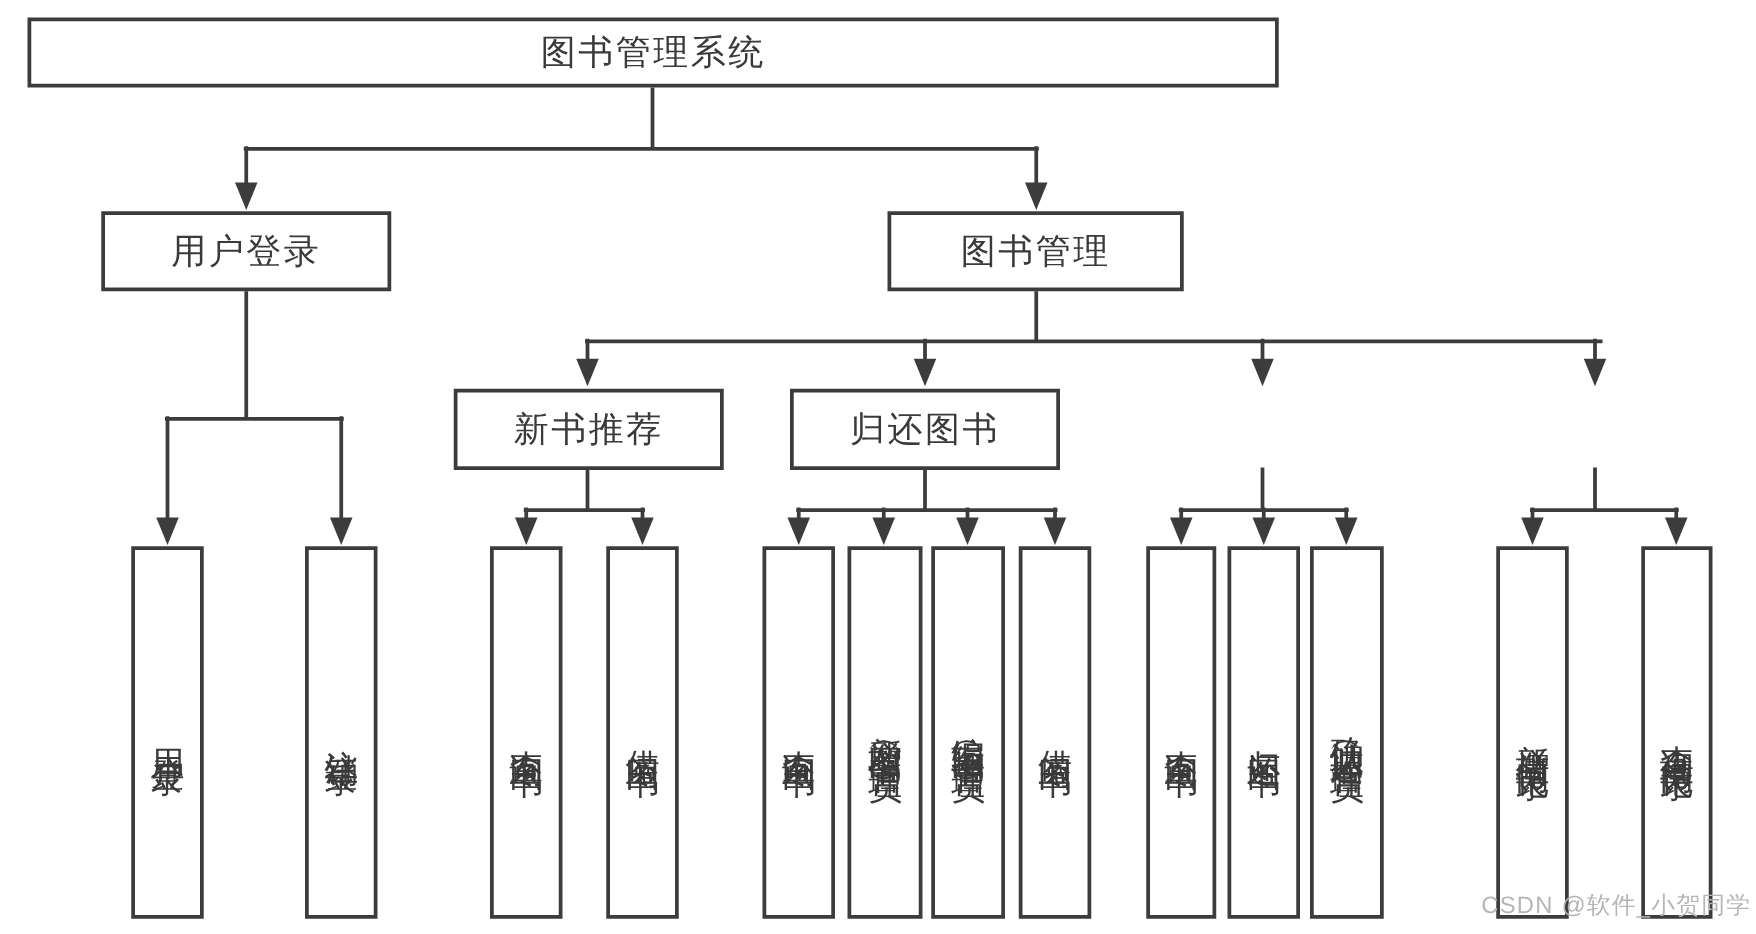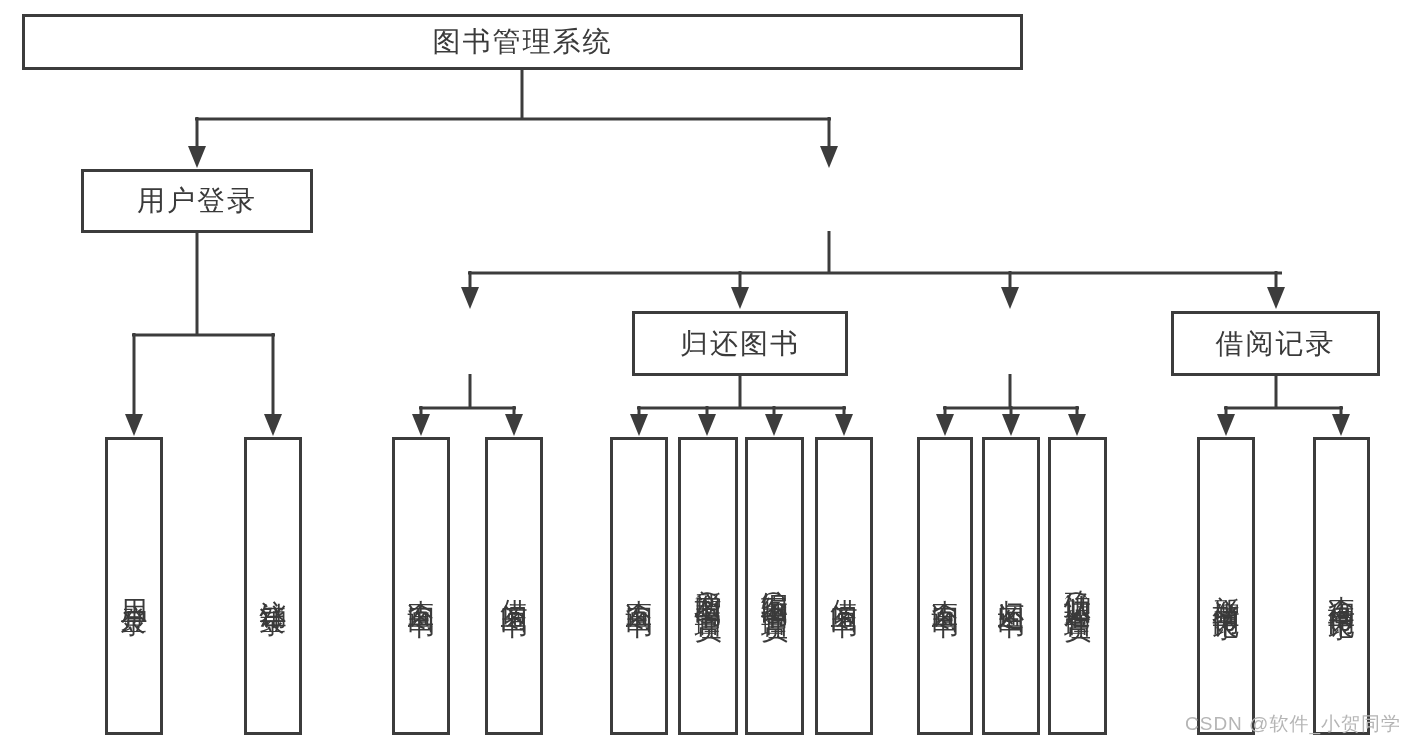--- a/index.html
+++ b/index.html
@@ -129,23 +129,24 @@
     <polygon points="1068,414 1086,414 1077,436"></polygon>
     <line x1="1226" y1="406" x2="1226" y2="420"></line>
     <polygon points="1217,414 1235,414 1226,436"></polygon>
     <line x1="1341" y1="406" x2="1341" y2="420"></line>
     <polygon points="1332,414 1350,414 1341,436"></polygon>
   </svg>
 
   <div class="node h" style="left:22px;top:14px;width:1001px;height:56px">图书管理系统</div>
 
   <div class="node h" style="left:81px;top:169px;width:232px;height:64px">用户登录</div>
+  <div class="node h" style="left:710px;top:169px;width:237px;height:64px">图书管理</div>
 
+  <div class="node h" style="left:363px;top:311px;width:216px;height:65px">新书推荐</div>
   <div class="node h" style="left:632px;top:311px;width:216px;height:65px">归还图书</div>
-  <div class="node h" style="left:1171px;top:311px;width:209px;height:65px">借阅记录</div>
 
   <div class="node v" style="left:105px;top:437px;width:58px;height:298px">用户登录</div>
   <div class="node v" style="left:244px;top:437px;width:58px;height:298px">注销登录</div>
 
   <div class="node v" style="left:392px;top:437px;width:58px;height:298px">查询图书</div>
   <div class="node v" style="left:485px;top:437px;width:58px;height:298px">借阅图书</div>
 
   <div class="node v" style="left:610px;top:437px;width:58px;height:298px">查询图书</div>
   <div class="node v" style="left:678px;top:437px;width:60px;height:298px">新增图书（管理员）</div>
   <div class="node v" style="left:745px;top:437px;width:59px;height:298px">编辑图书（管理员）</div>

